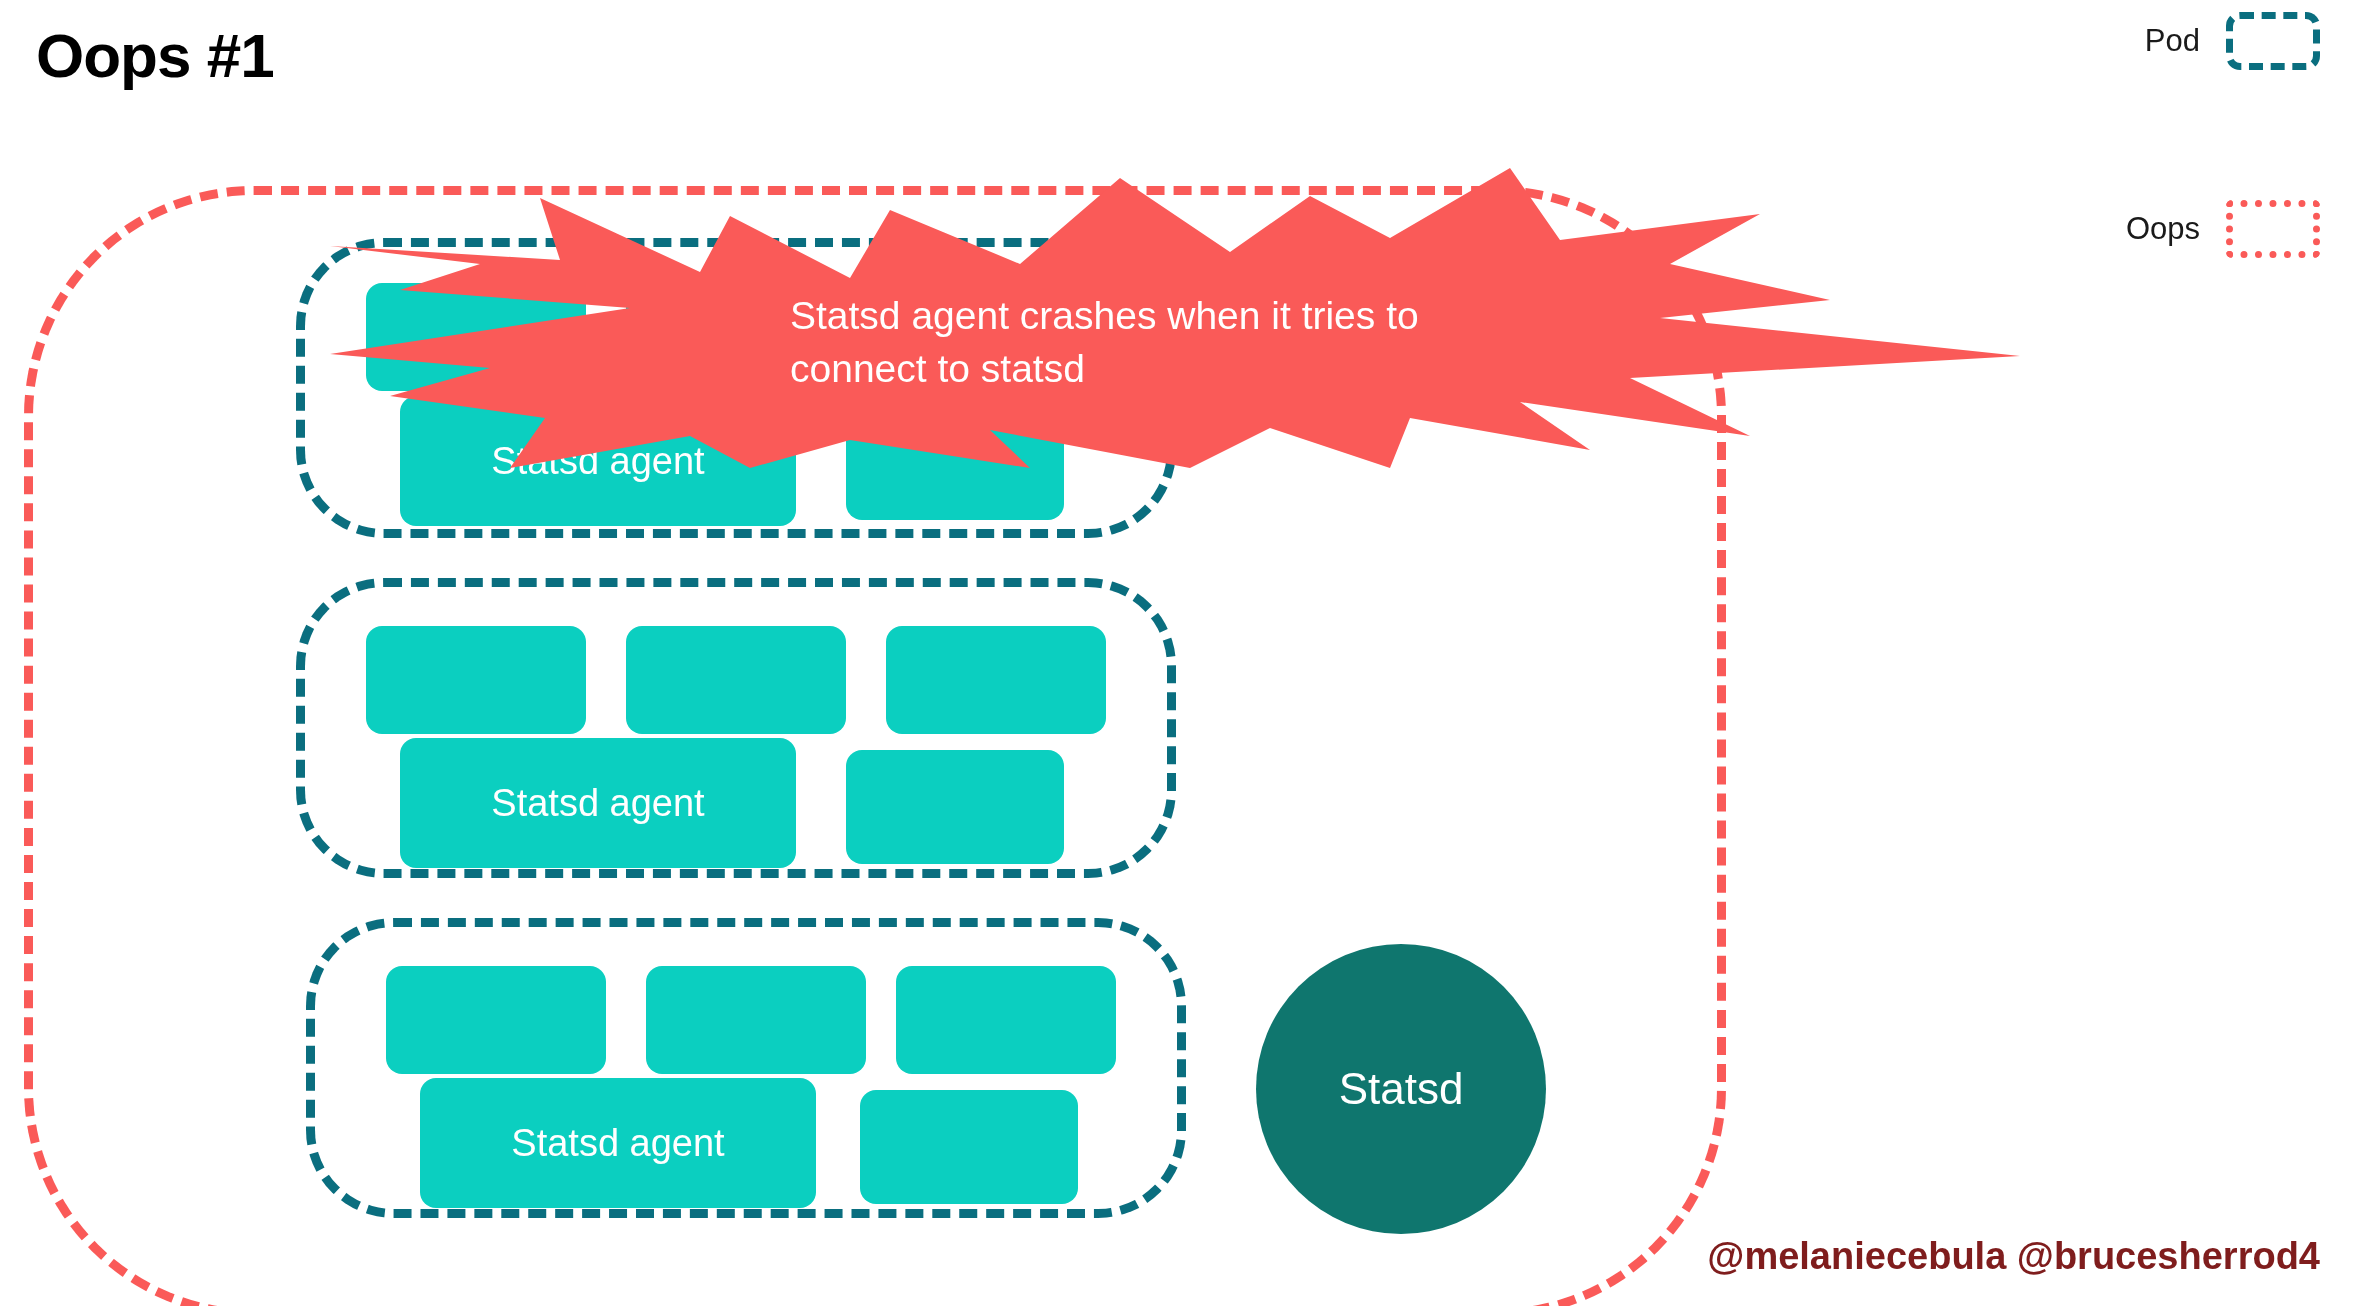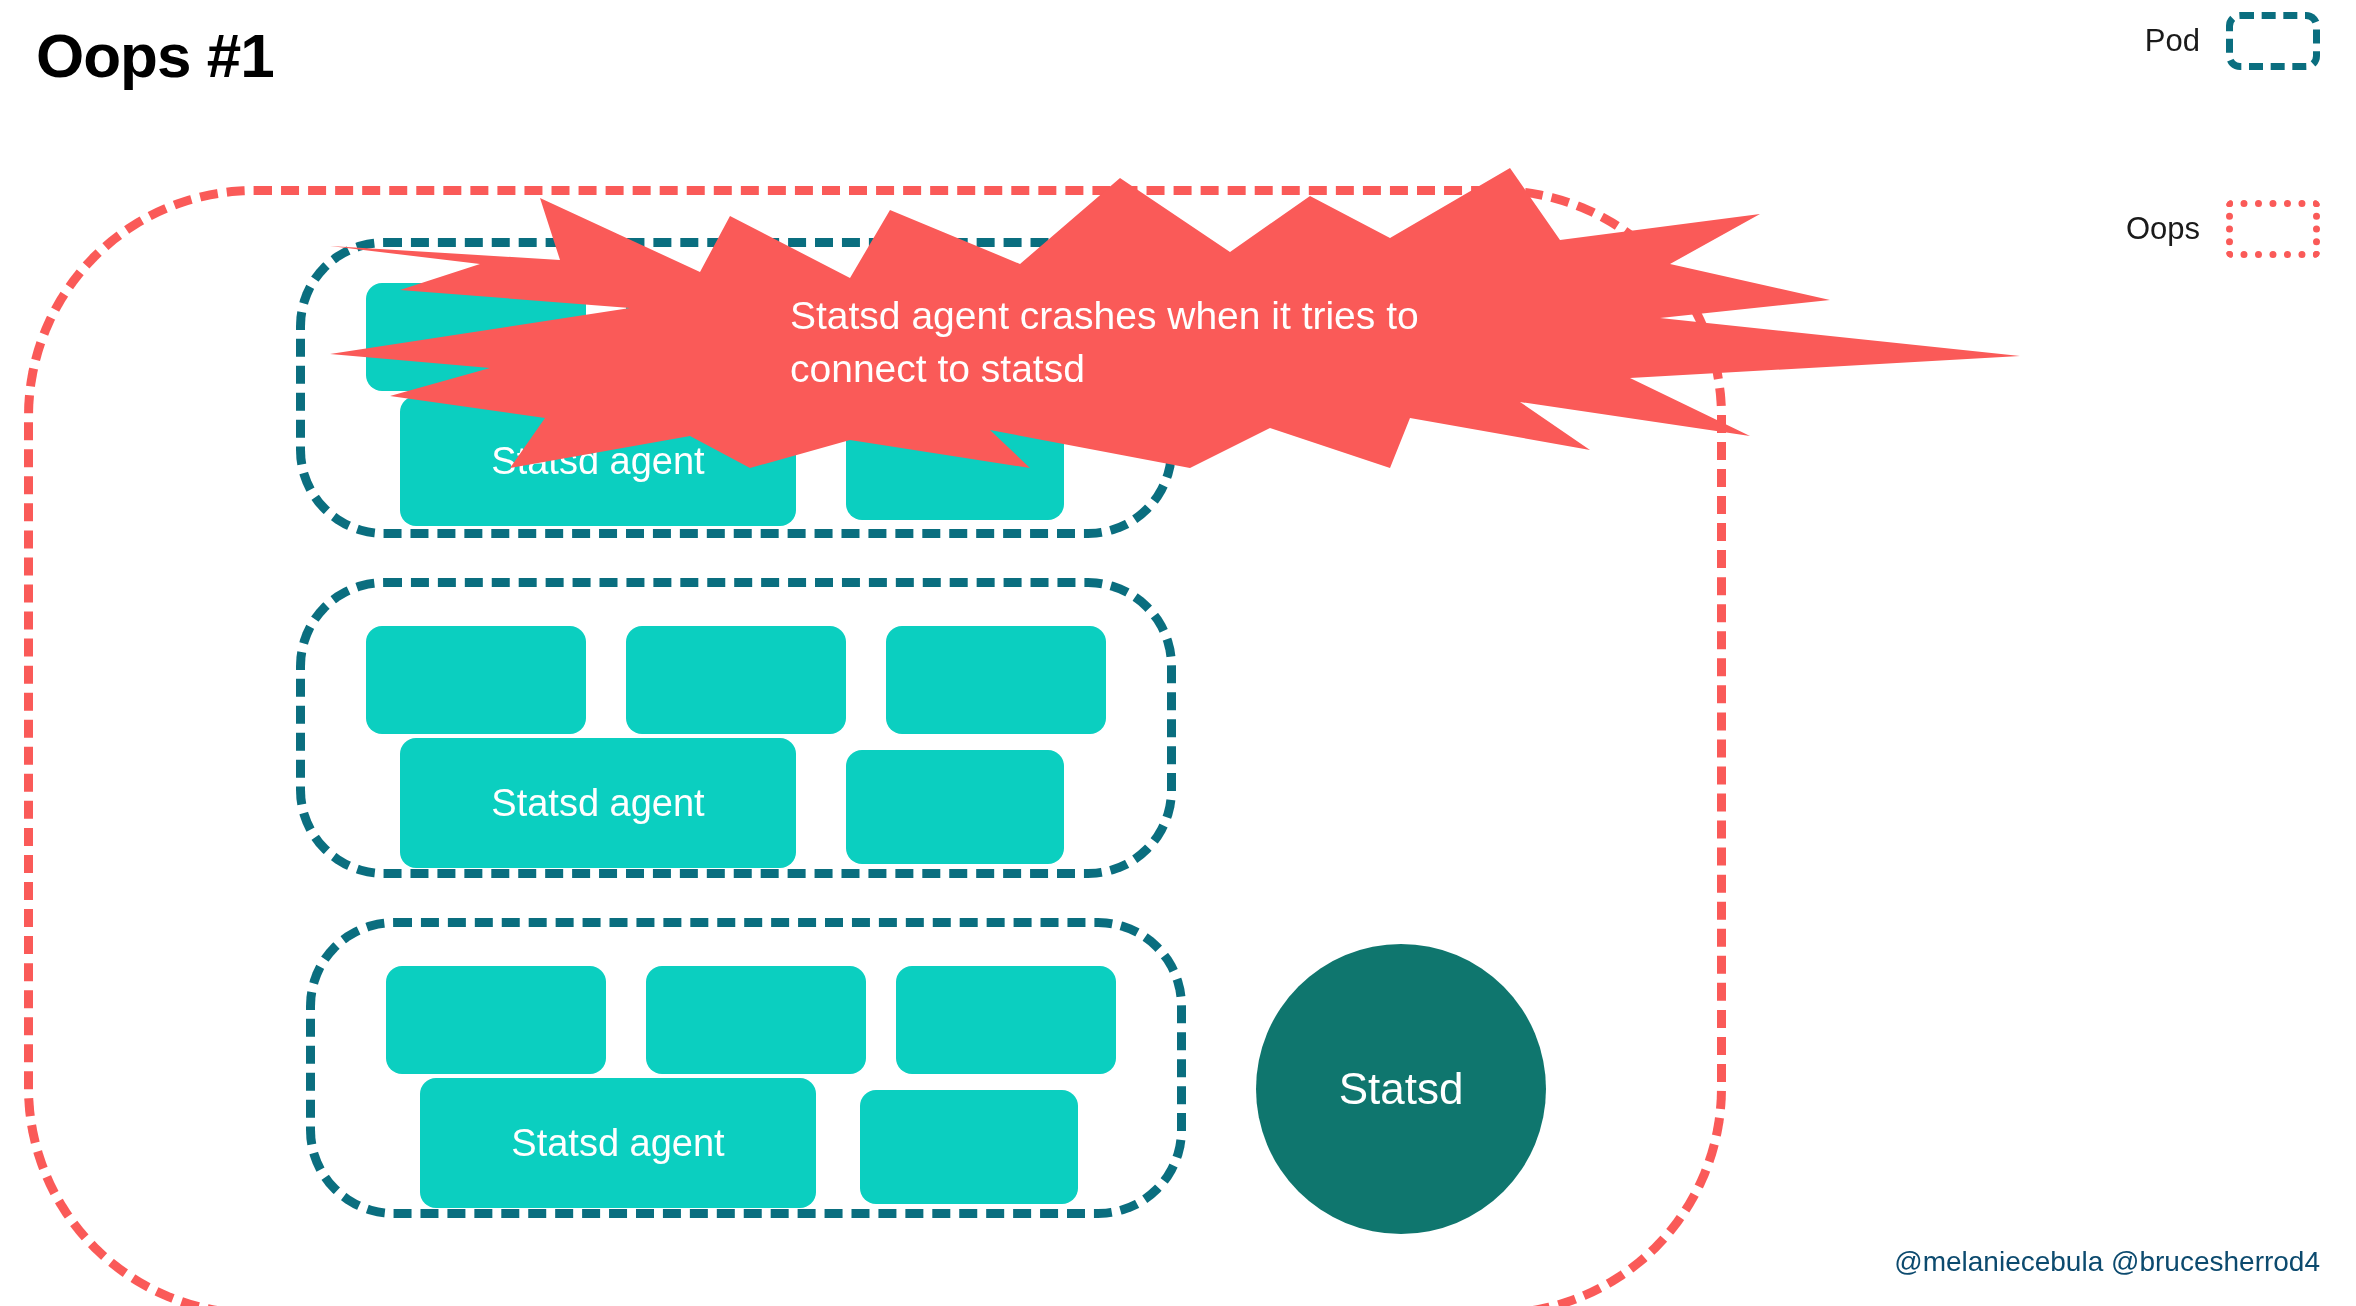--- a/index.html
+++ b/index.html
@@ -147,23 +147,24 @@
     font-size: 39px;
     color: #ffffff;
     line-height: 1.35;
   }
 
   
   #credit {
     position: absolute;
     right: 36px;
     bottom: 28px;
-    font-size: 28px;
-    color: #0c4a6e;
-    white-space: nowrap;
+    font-size: 38px;
+    color: #7f1d1d;
+    white-space: nowrap;
+    font-weight: bold;
   }
 </style>
 </head>
 <body>
 
 <div id="slide">
 
   <div id="slide-title">Oops #1</div>
 
   <div class="legend-row" style="right:36px; top:12px;">

